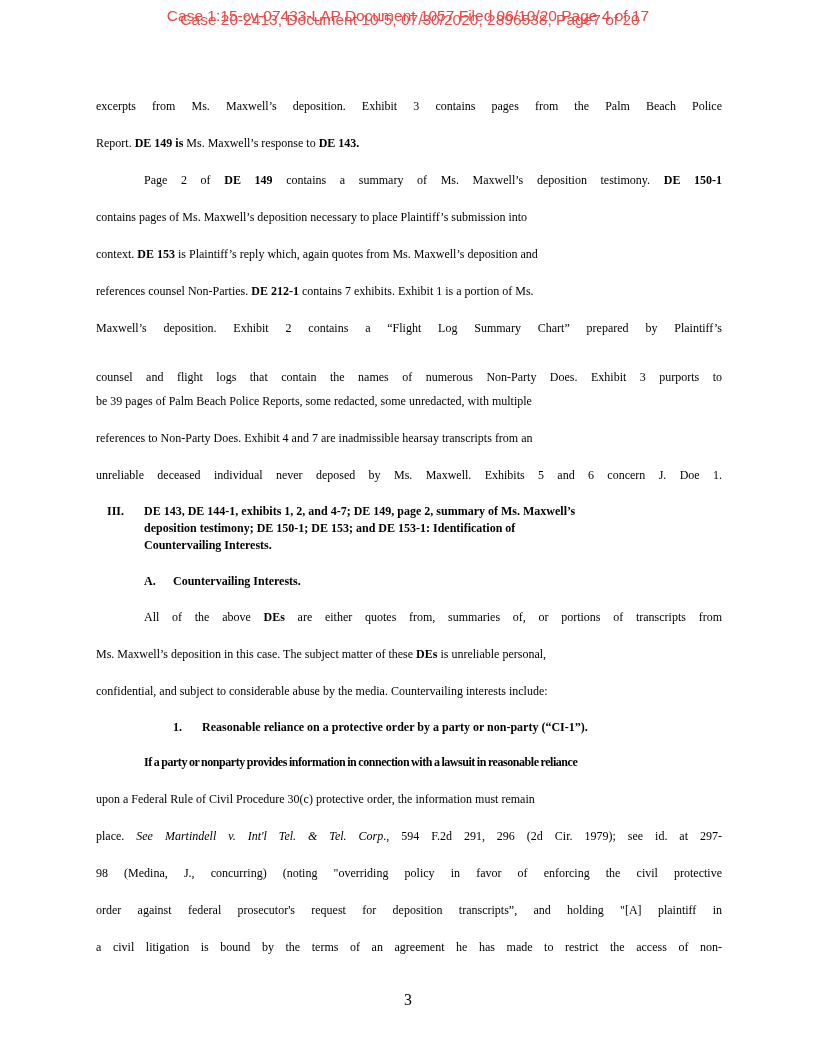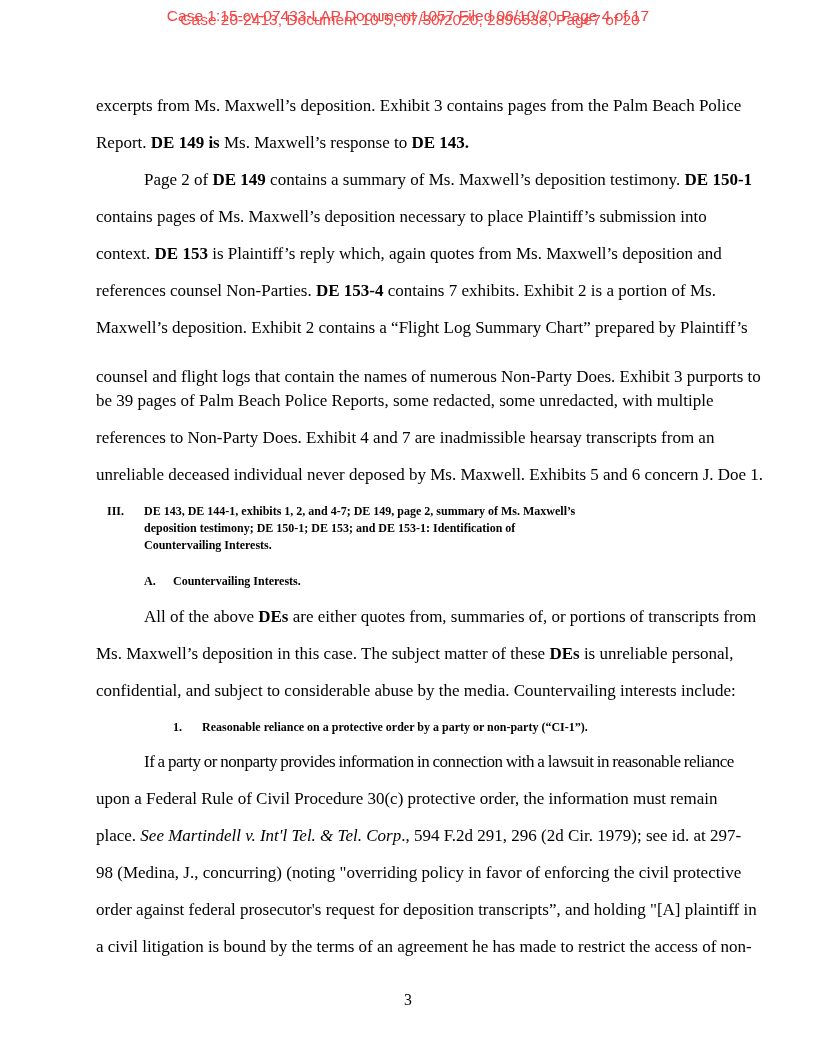--- a/index.html
+++ b/index.html
@@ -3,26 +3,26 @@
 <meta charset="utf-8">
 <style>
   html, body { margin: 0; padding: 0; background: #ffffff; }
   body { width: 816px; height: 1056px; position: relative; overflow: hidden;
          font-family: "Liberation Serif", "DejaVu Serif", serif; color: #000; }
   .hdr { position: absolute; left: 0; width: 816px; text-align: center;
          font-family: "Liberation Sans", "DejaVu Sans", sans-serif; font-size: 15.5px;
          white-space: nowrap; }
   .hdr.blue { top: 7px; color: #ef4444; }
   .hdr.red { top: 11px; color: #ff3030; opacity: 0.9; left: 2px; }
-  .line { position: absolute; left: 96px; font-size: 17px; white-space: nowrap; line-height: 18px; }
+  .line { position: absolute; left: 96px; font-size: 12px; white-space: nowrap; line-height: 18px; }
   .line.full { width: 626px; text-align: justify; text-align-last: justify; }
   .b { font-weight: bold; }
   .i { font-style: italic; }
   .heading { position: absolute; font-weight: bold; font-size: 12px; line-height: 17px; }
-  .cond { letter-spacing: -0.45px; word-spacing: -0.6px; }
+  .cond { letter-spacing: -0.45px; word-spacing: -0.6px; font-weight: bold; }
   .pagenum { position: absolute; top: 991px; left: 0; width: 816px; text-align: center; font-size: 15.8px; }
 </style>
 </head>
 <body>
 
 <div>
   <div class="hdr red">Case 20-2413, Document 10-5, 07/30/2020, 2896538, Page7 of 20</div>
   <div class="hdr blue">Case 1:15-cv-07433-LAP   Document 1057   Filed 06/10/20   Page 4 of 17</div>
 </div>
 
@@ -34,21 +34,21 @@
   </div>
 
   <div class="line" style="top:171px; left:144px; width:578px; text-align:justify; text-align-last:justify">
     <span>Page 2 of </span><span class="b">DE 149</span><span> contains a summary of Ms. Maxwell’s deposition testimony.  </span><span class="b">DE 150-1</span>
   </div>
   <div class="line" style="top:208px">contains pages of Ms. Maxwell’s deposition necessary to place Plaintiff’s submission into</div>
   <div class="line" style="top:245px">
     <span>context. </span><span class="b">DE 153</span><span> is Plaintiff’s reply which, again quotes from Ms. Maxwell’s deposition and</span>
   </div>
   <div class="line" style="top:282px">
-    <span>references counsel Non-Parties.  </span><span class="b">DE 153-4</span><span> contains 7 exhibits. Exhibit 2 is a portion of Ms.</span>
+    <span>references counsel Non-Parties.  </span><span class="b">DE 212-1</span><span> contains 7 exhibits. Exhibit 1 is a portion of Ms.</span>
   </div>
   <div class="line full" style="top:319px">Maxwell’s deposition. Exhibit 2 contains a “Flight Log Summary Chart” prepared by Plaintiff’s</div>
   <div class="line full" style="top:368px">counsel and flight logs that contain the names of numerous Non-Party Does. Exhibit 3 purports to</div>
   <div class="line" style="top:392px">be 39 pages of Palm Beach Police Reports, some redacted, some unredacted, with multiple</div>
   <div class="line" style="top:429px">references to Non-Party Does. Exhibit 4 and 7 are inadmissible hearsay transcripts from an</div>
   <div class="line full" style="top:466px">unreliable deceased individual never deposed by Ms. Maxwell. Exhibits 5 and 6 concern J. Doe 1.</div>
 
   <div>
     <div class="heading" style="top:503px; left:107px">III.</div>
     <div class="heading" style="top:503px; left:144px; white-space:nowrap">DE 143, DE 144-1, exhibits 1, 2, and 4-7; DE 149, page 2, summary of Ms. Maxwell’s</div>

